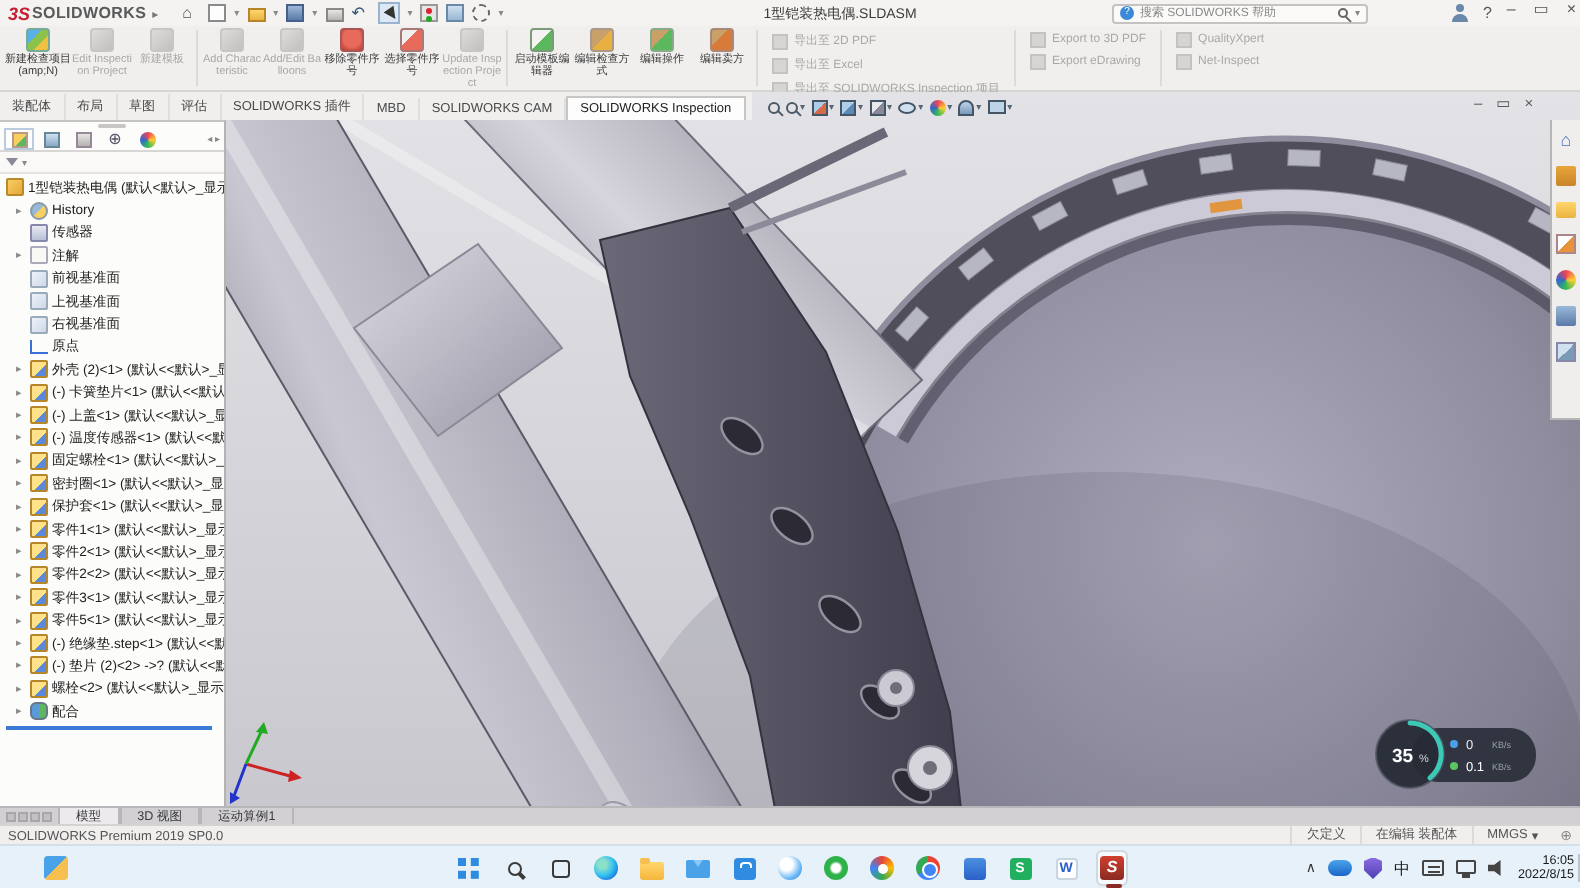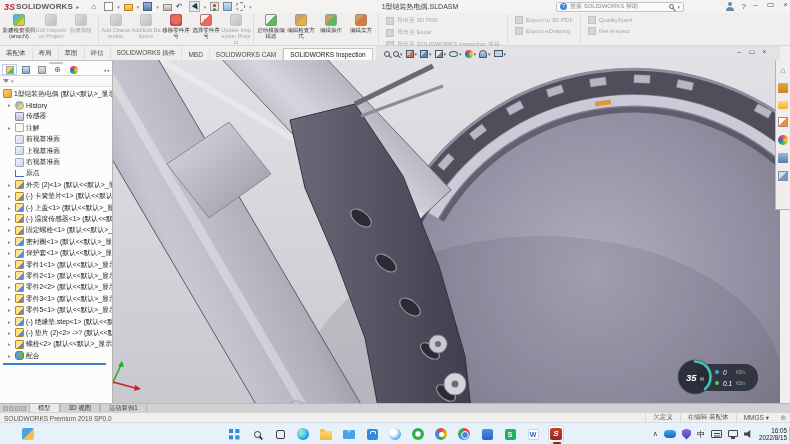--- a/index.html
+++ b/index.html
@@ -58,21 +58,21 @@
   .xgroup { display:flex; flex-direction:column; justify-content:flex-start; padding:3px 5px 0 5px; gap:3px; }
   .xitem { display:flex; align-items:center; gap:3px; font-size:6px; color:#aaa8a6; white-space:nowrap; }
   .xic { width:8px; height:8px; background:#d7d5d3; border:1px solid #c4c2c0; flex:0 0 8px; }
 
   
   .tabrow { position:absolute; left:0; top:46px; width:376px; height:14px; background:#f1efee; display:flex; align-items:flex-end; font-size:6.5px; color:#4a4a4a; }
   .ctab { padding:2px 6px 2px 6px; border-right:1px solid #e0dedc; white-space:nowrap; cursor:default; }
   .ctab.active { background:#fdfdfd; border:1px solid #c8c6c4; border-bottom:none; color:#222; }
 
   
-  .viewport { position:absolute; left:103px; top:46px; width:618px; height:357px;font-style:italic; }
+  .viewport { position:absolute; left:113px; top:46px; width:618px; height:357px; }
   .hud { position:absolute; left:381px; top:47px; height:13px; display:flex; align-items:center; gap:3px; padding:0 3px; }
   .hic { display:inline-flex; align-items:center; gap:1px; }
   .hcaret { font-size:5px; color:#567; }
   .hmag { width:6px; height:6px; border:1.2px solid #4a5a68; border-radius:50%; position:relative; }
   .hmag::after { content:""; position:absolute; width:4px; height:1.2px; background:#4a5a68; transform:rotate(45deg); right:-3px; bottom:-2px; }
   .hcube { width:8px; height:8px; border:1px solid #456; background:linear-gradient(135deg,#aecde8 50%,#5a8ab8 50%); }
   .hcube.sec { background:linear-gradient(135deg,#aecde8 50%,#d86a4a 50%); }
   .hcube.sty { background:linear-gradient(135deg,#e8e8e8 50%,#8a8a9a 50%); }
   .heye { width:9px; height:6px; border:1.2px solid #456; border-radius:50%; background:#cfe0ef; }
   .hball { width:8px; height:8px; border-radius:50%; background:conic-gradient(#e45,#fc3,#3b5,#36c,#e45); }

